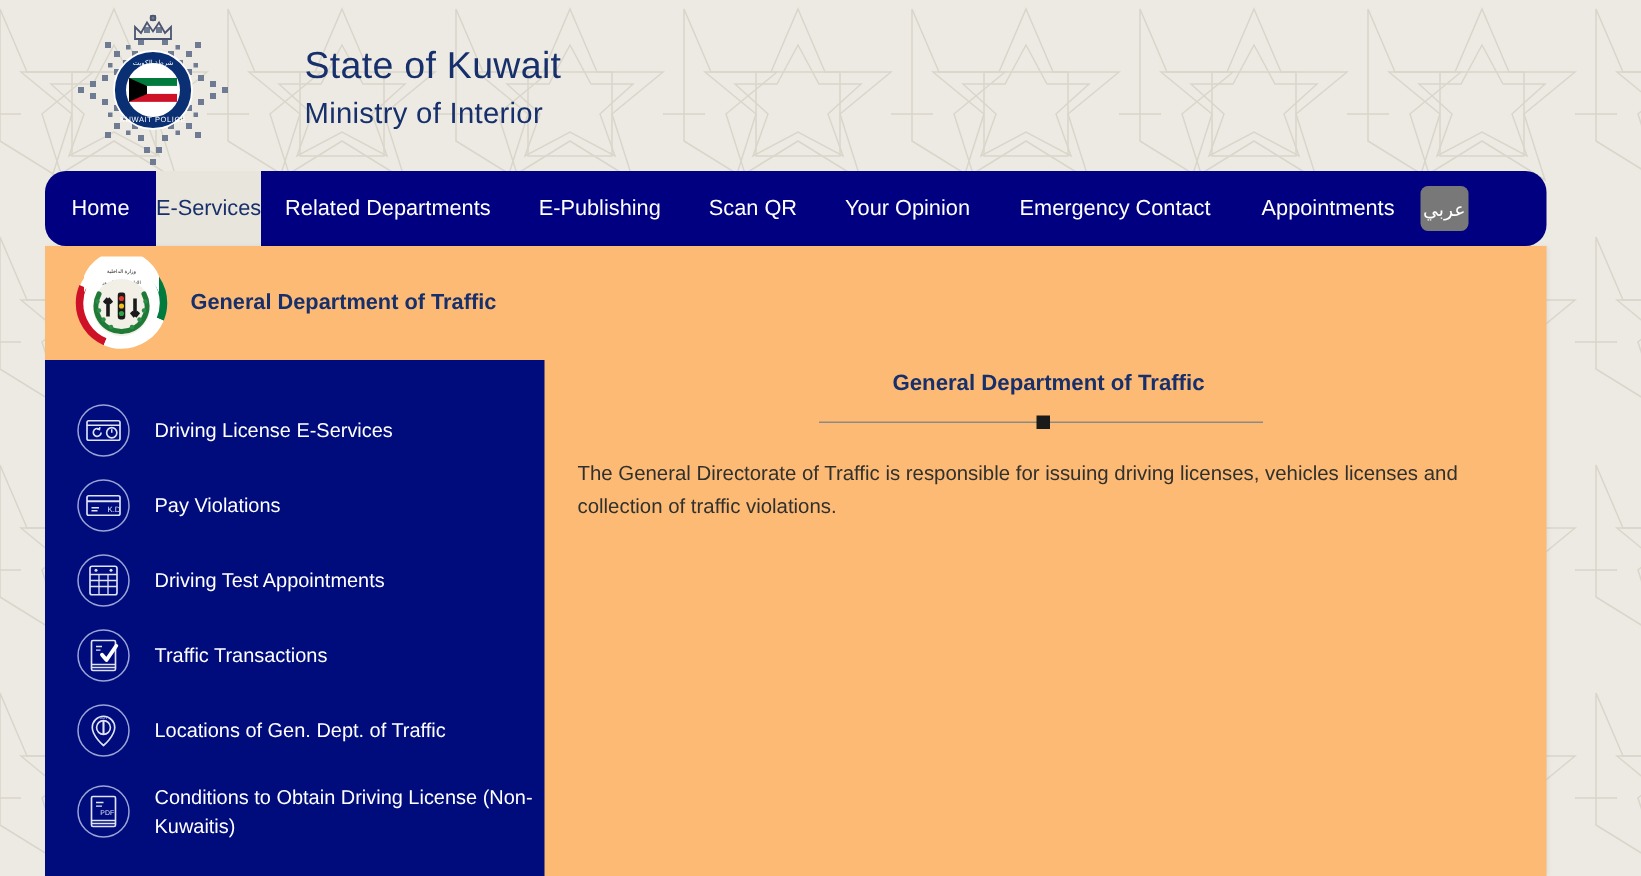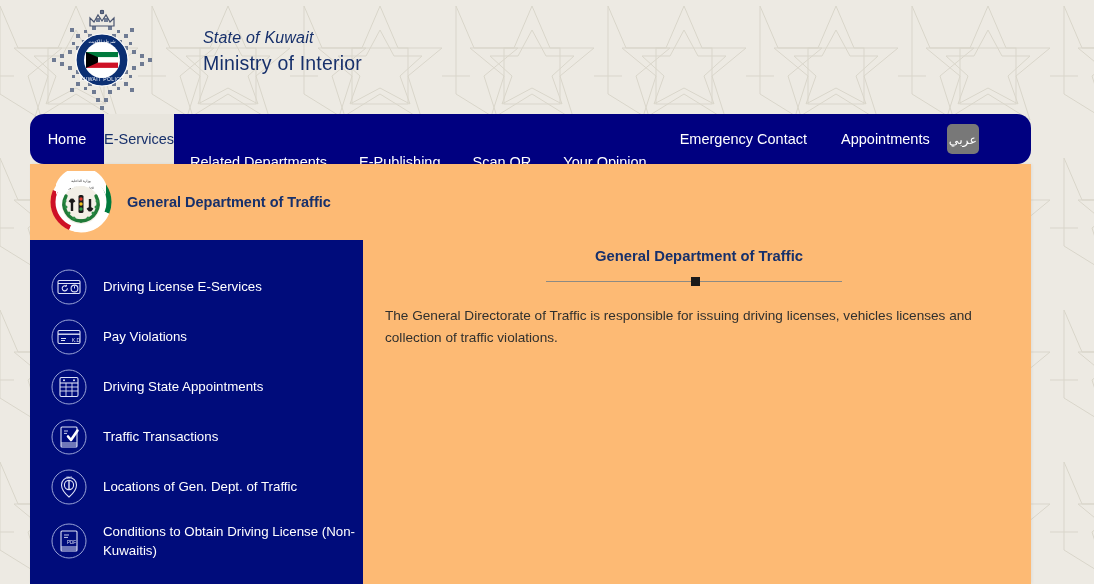--- a/index.html
+++ b/index.html
@@ -47,24 +47,23 @@
   }
 
   .header-titles {
     position: absolute;
     left: 203px;
     top: 27px;
     color: #17306b;
     line-height: 1.42;
   }
   .header-titles .line1 {
-    font-size: 16px;
+    font-size: 25px;
     letter-spacing: .2px;
     white-space: nowrap;
-    font-style: italic;
   }
   .header-titles .line2 {
     font-size: 19.5px;
     letter-spacing: .2px;
     white-space: nowrap;
   }
 
   
   .navbar {
     position: absolute;
@@ -89,21 +88,21 @@
     white-space: nowrap;
     cursor: pointer;
   }
   .nav-item.home { width: 119px; padding: 0; }
   .nav-item.active {
     background: #e8e5dd;
     color: #17306b;
     width: 87px;
     padding: 0;
   }
-  .nav-item.w-pad { padding: 0 16px; margin-top: 23px; }
+  .nav-item.w-pad { padding: 0 16px; }
 
   .nav-spacer { flex: 1 1 auto; }
 
   .lang-button {
     align-self: center;
     margin-right: 52px;
     width: 52px;
     height: 30px;
     background: #787878;
     border-radius: 5px;
@@ -429,21 +428,21 @@
           <circle cx="20" cy="20" r="17" fill="none" stroke="#9aa4d6" stroke-width="1"></circle>
           <rect x="11" y="10.5" width="18" height="19" rx="1.4" fill="none" stroke="#dfe3f7" stroke-width="1.1"></rect>
           <path d="M11 16 H29" stroke="#dfe3f7" stroke-width="1.1"></path>
           <circle cx="15" cy="13.2" r="1" fill="#dfe3f7"></circle>
           <circle cx="25" cy="13.2" r="1" fill="#dfe3f7"></circle>
           <g stroke="#dfe3f7" stroke-width="0.9">
             <path d="M11 20 H29 M11 24 H29"></path>
             <path d="M17 16 V29.5 M23 16 V29.5"></path>
           </g>
         </svg>
-        <div class="side-label">Driving State Appointments</div>
+        <div class="side-label">Driving Test Appointments</div>
       </div>
 
       <div class="side-item">
         <svg class="side-icon" viewBox="0 0 40 40">
           <circle cx="20" cy="20" r="17" fill="none" stroke="#9aa4d6" stroke-width="1"></circle>
           <rect x="12" y="10" width="16" height="20" rx="1" fill="none" stroke="#dfe3f7" stroke-width="1.1"></rect>
           <path d="M12 26 H28 M12 28 H28" stroke="#dfe3f7" stroke-width="1"></path>
           <path d="M15 14 H19 M15 16.4 H18" stroke="#dfe3f7" stroke-width="0.9"></path>
           <path d="M19 19.5 L22 23 L28.5 13.5" fill="none" stroke="#ffffff" stroke-width="2.6" stroke-linecap="round" stroke-linejoin="round"></path>
         </svg>

